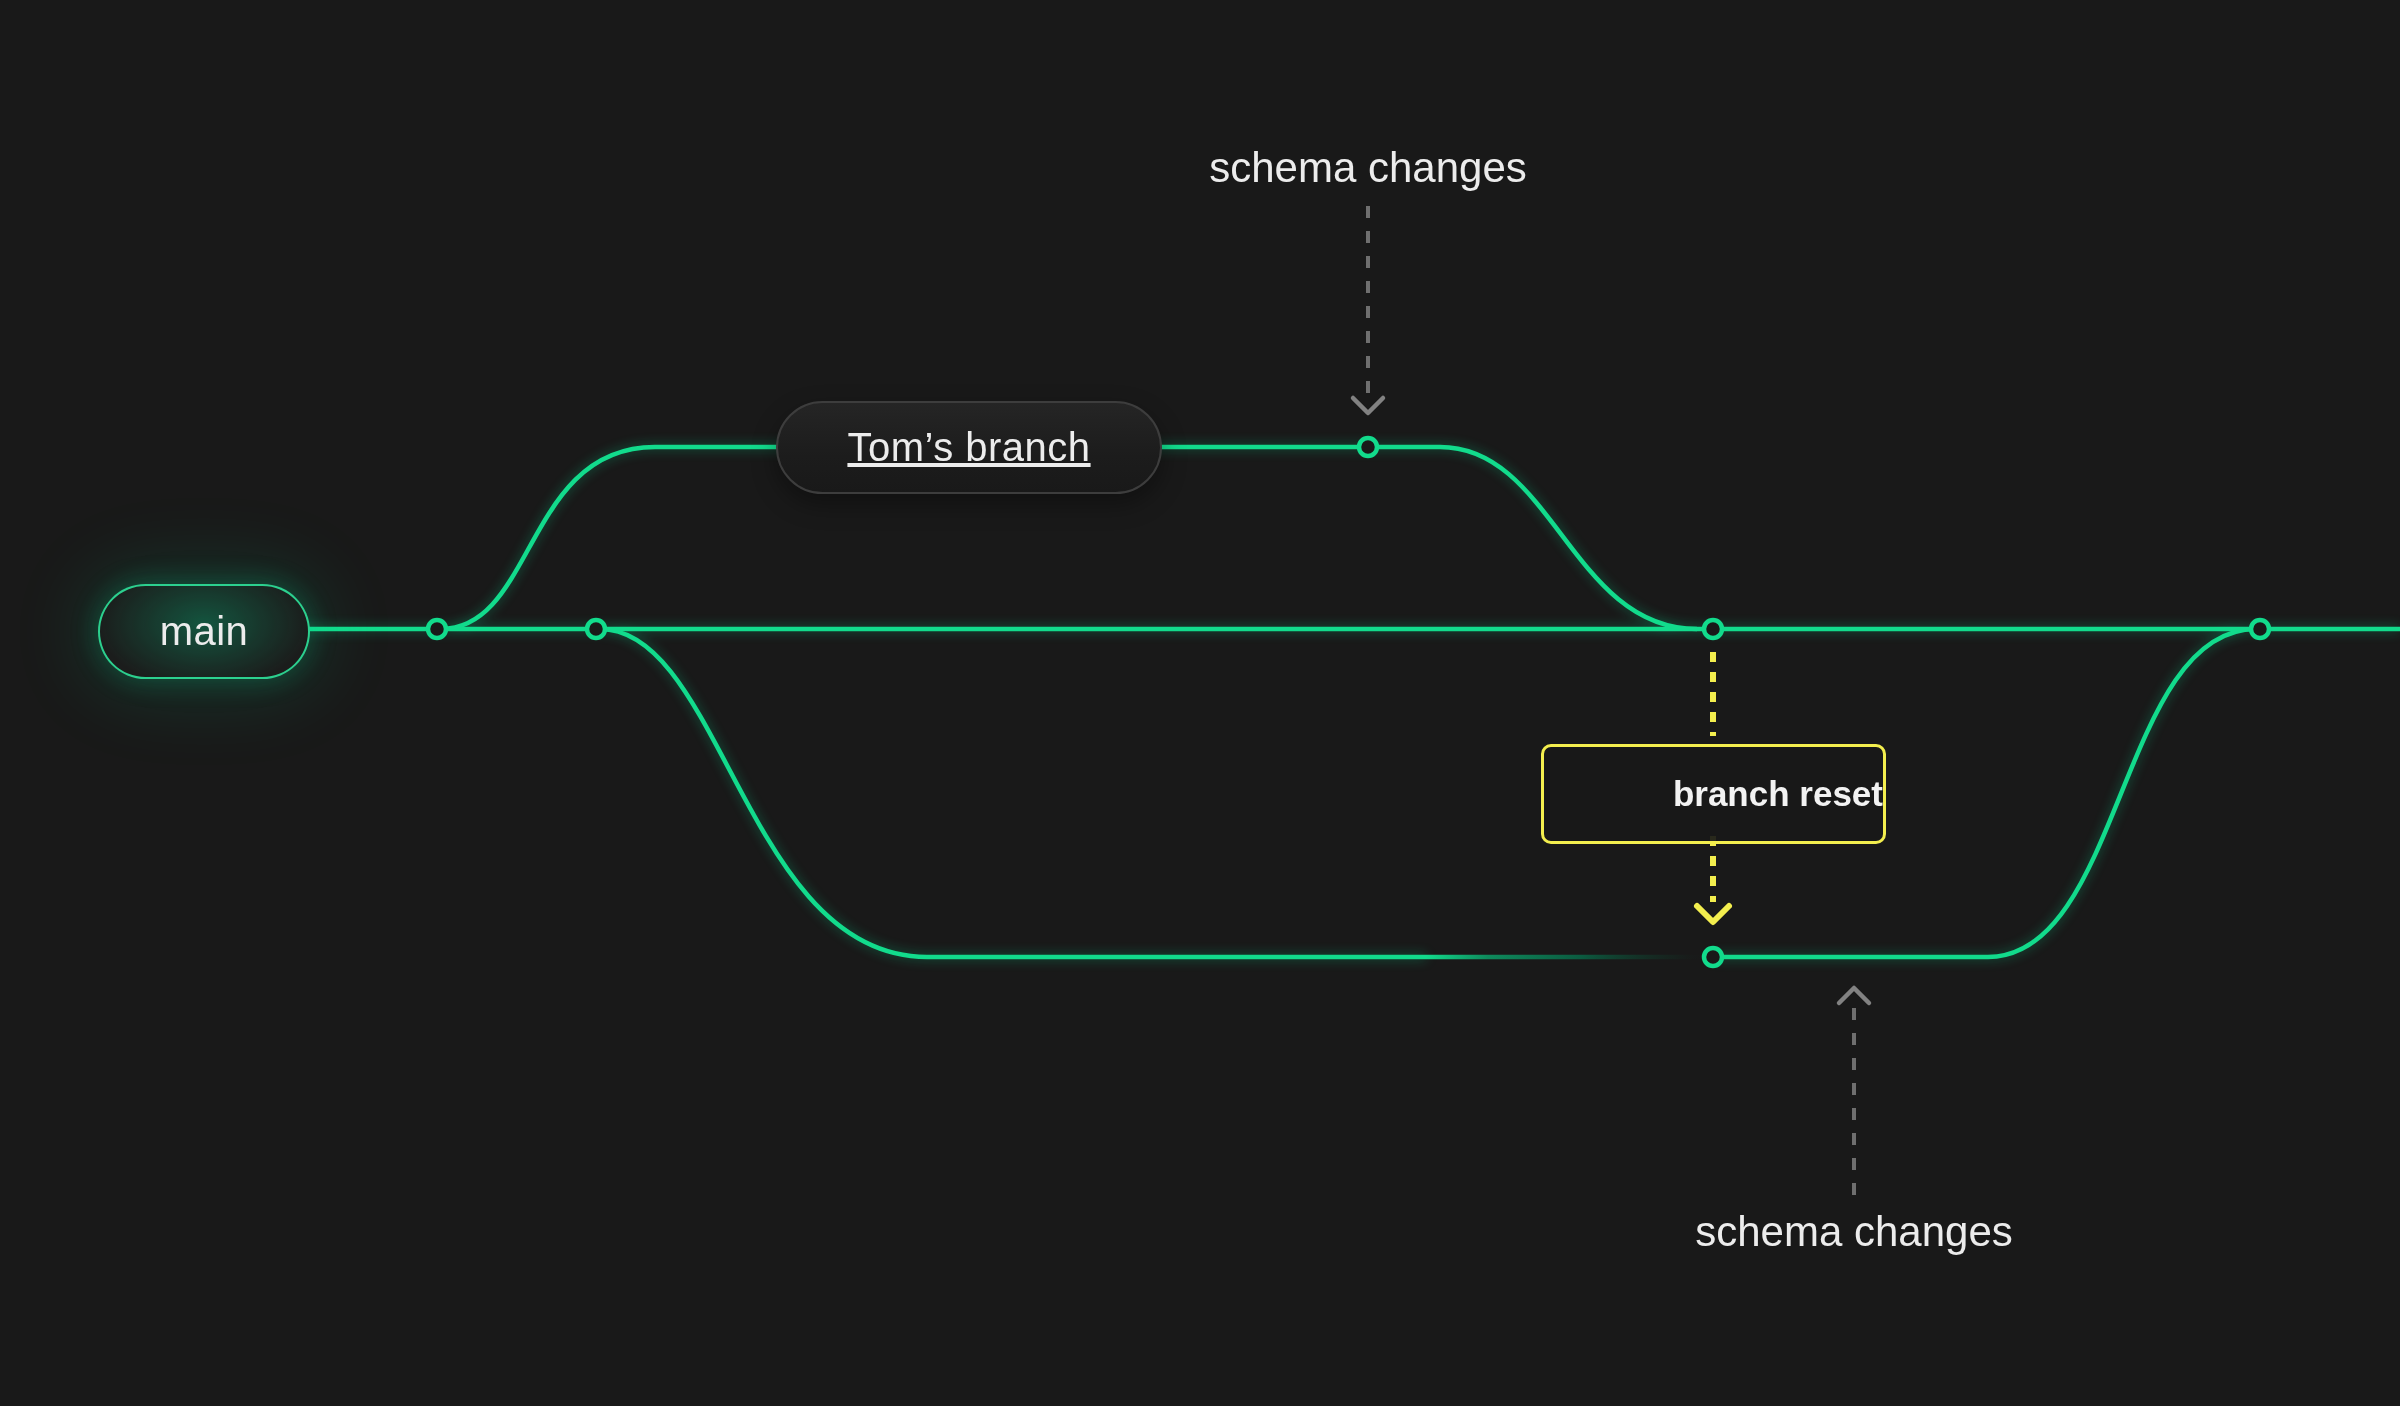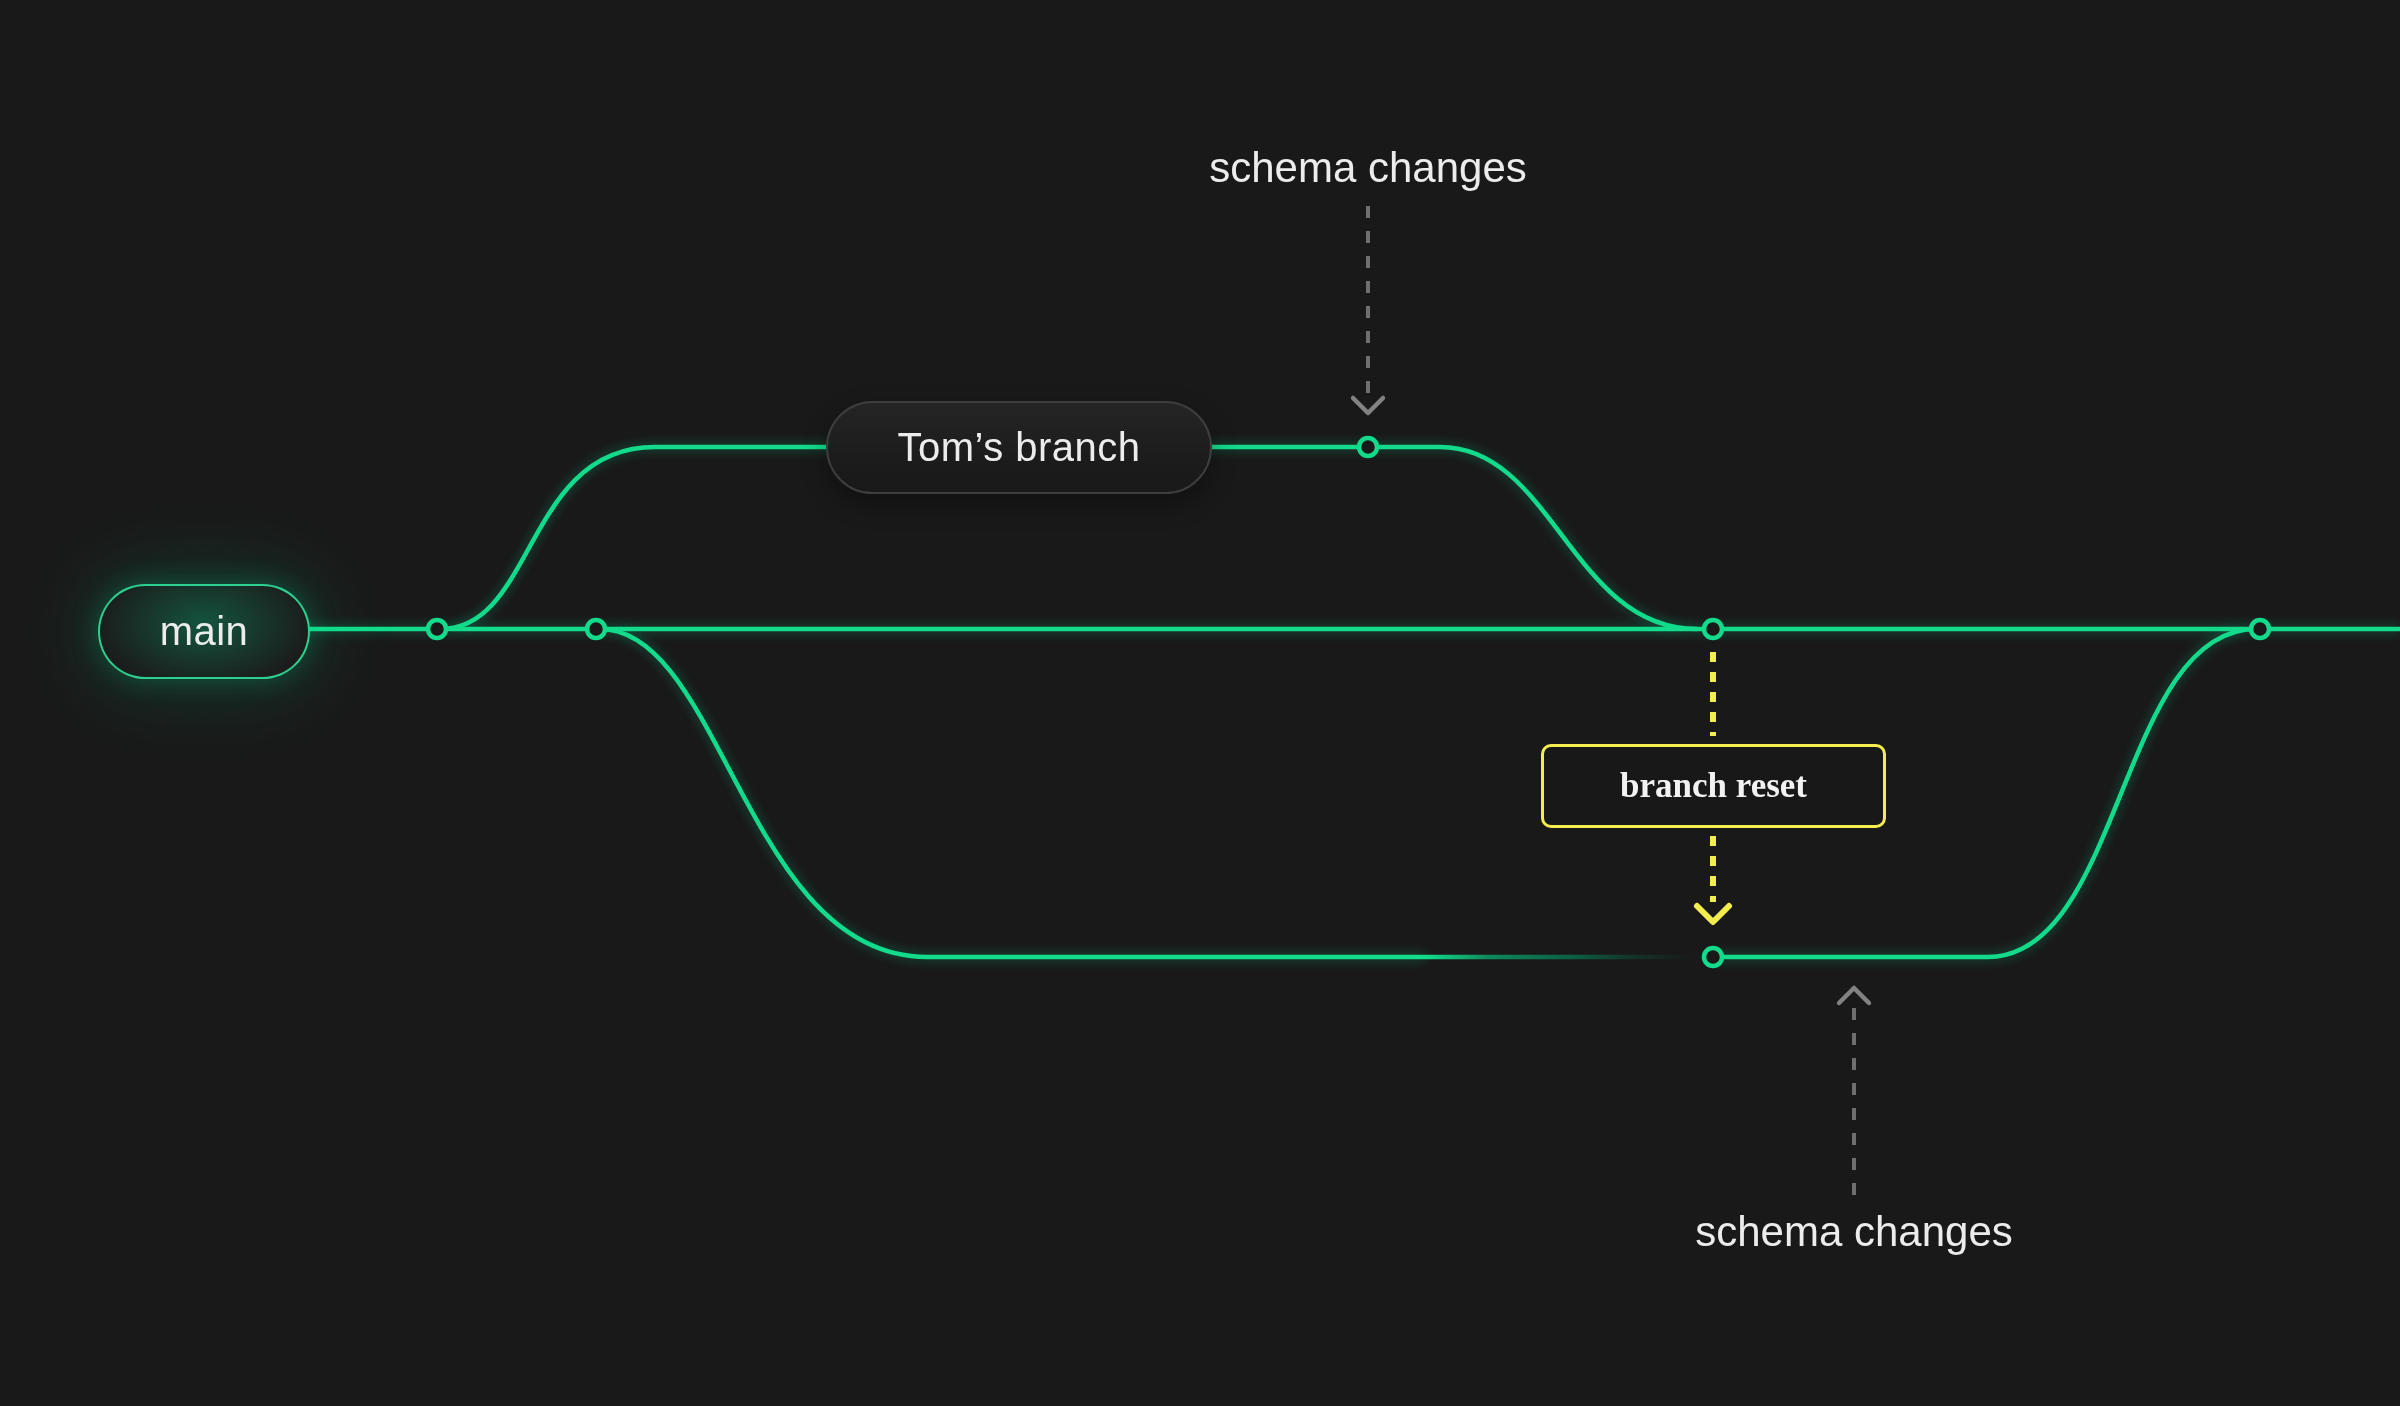--- a/index.html
+++ b/index.html
@@ -86,45 +86,45 @@
   .pill.branch::after  { right: -40px; }
 
   .pill-main {
     left: 98px; top: 584px; width: 208px; height: 91px;
     border: 2px solid rgba(47, 227, 155, 0.9);
     background:
       radial-gradient(65% 90% at 50% 42%, rgba(0,229,153,0.28), rgba(25,25,25,0) 78%),
       #1b1d1c;
     box-shadow: 0 0 80px 14px rgba(0,229,153,0.14), 0 0 28px rgba(0,229,153,0.25);
   }
-  .pill-tom   { left: 826px;  top: 401px; width: 382px; height: 89px; }
+  .pill-tom   { left: 776px;  top: 401px; width: 382px; height: 89px; text-decoration: underline; }
   .pill-jerry { left: 1044px; top: 911px; width: 382px; height: 89px; }
 
   .note {
     position: absolute;
     transform: translateX(-50%);
     color: var(--text-light, #ECECEC);
     font-size: 42px;
     white-space: nowrap;
   }
   .note-top    { left: 1368px; top: 144px; }
   .note-bottom { left: 1854px; top: 1208px; }
 
   .reset-box {
     position: absolute;
-    left: 1541px; top: 744px; width: 345px; height: 84px;
+    left: 1541px; top: 744px; width: 345px; height: 100px;
     box-sizing: border-box;
     border: 3px solid var(--reset-yellow, #F3EE4E);
     border-radius: 10px;
     background: rgba(24, 24, 24, 0.92);
     display: flex;
     align-items: center;
-    justify-content: center;
+    justify-content: flex-end;
     color: #F2F2F2;
-    font-family: Liberation Serif, serif;
+    font-family: Liberation Sans, sans-serif;
     font-size: 35px;
     font-weight: 700;
     white-space: nowrap;
   }
 </style>
 </head>
 <body>
 
 <div class="stage">
 

